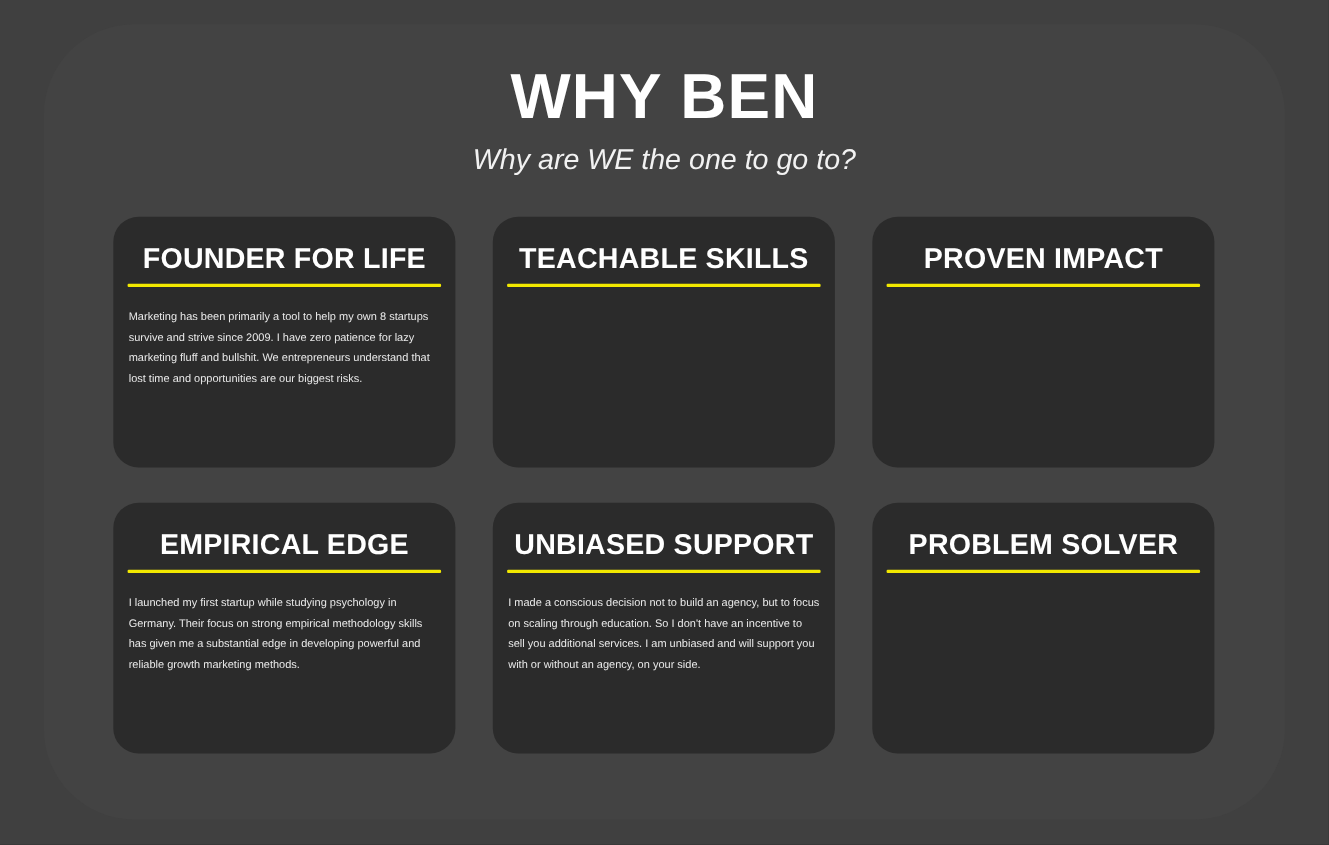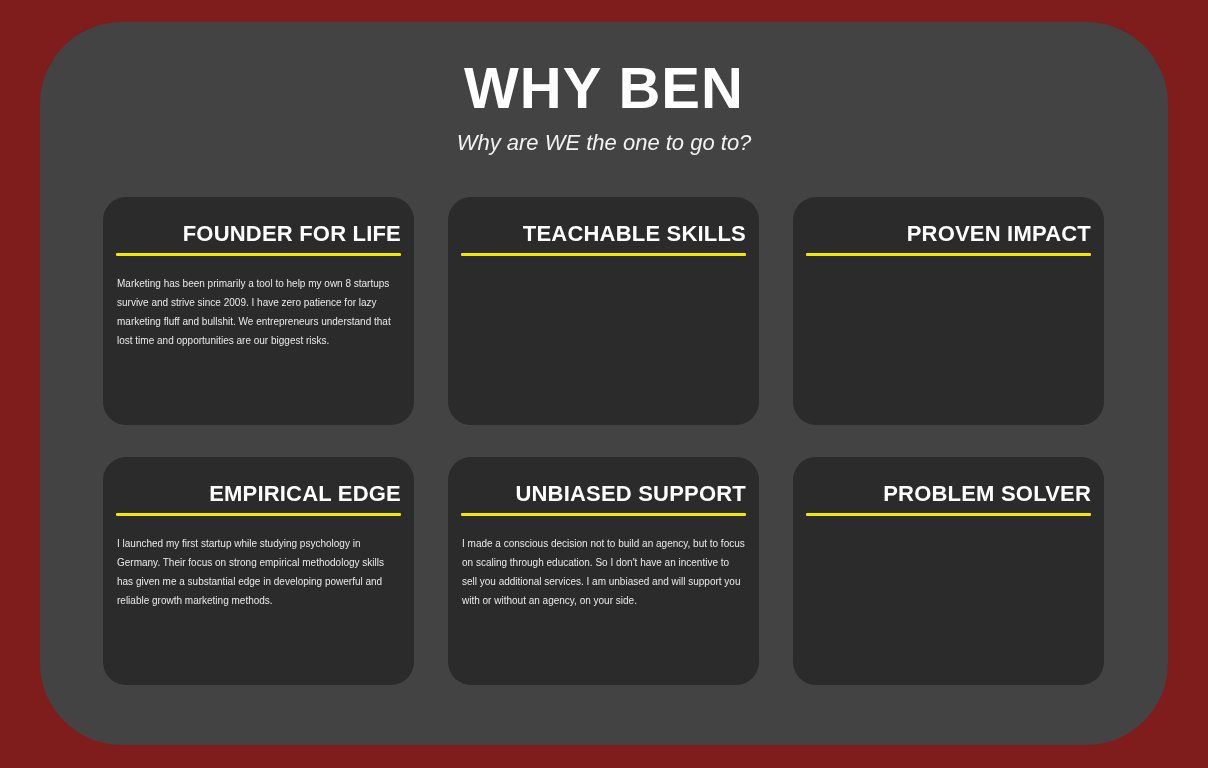--- a/index.html
+++ b/index.html
@@ -10,21 +10,21 @@
     width: 1208px;
     height: 768px;
     background: #2e2e2e;
     font-family: "Liberation Sans", sans-serif;
     overflow: hidden;
   }
   .stage {
     position: relative;
     width: 1208px;
     height: 768px;
-    background: #7f1d1d;
+    background: #404040;
   }
   .panel {
     position: absolute;
     left: 40px;
     top: 22px;
     width: 1128px;
     height: 723px;
     background: #434343;
     border-radius: 82px;
     overflow: hidden;
@@ -41,21 +41,21 @@
     padding-top: 36px;
     font-size: 58px;
     font-weight: bold;
     letter-spacing: 1px;
     color: #ffffff;
     line-height: 1.05;
   }
   .subtitle {
     margin: 0;
     padding-top: 11px;
-    font-size: 22px;
+    font-size: 26px;
     font-style: italic;
     font-weight: normal;
     color: #f2f2f2;
     line-height: 1.2;
   }
   .grid {
     position: absolute;
     left: 63px;
     top: 175px;
     width: 1002px;
@@ -71,24 +71,24 @@
     padding: 0;
     box-sizing: border-box;
     overflow: hidden;
     position: relative;
   }
   .card-inner {
     padding: 24px 13px 0 13px;
   }
   .card-title {
     margin: 0;
-    font-size: 22px;
+    font-size: 26px;
     font-weight: bold;
     color: #ffffff;
-    text-align: right;
+    text-align: center;
     letter-spacing: 0.2px;
     line-height: 1.15;
     white-space: nowrap;
   }
   .card-rule {
     margin: 7px 0 0 0;
     height: 3px;
     background: #f2e800;
     border: 0;
     width: 100%;

